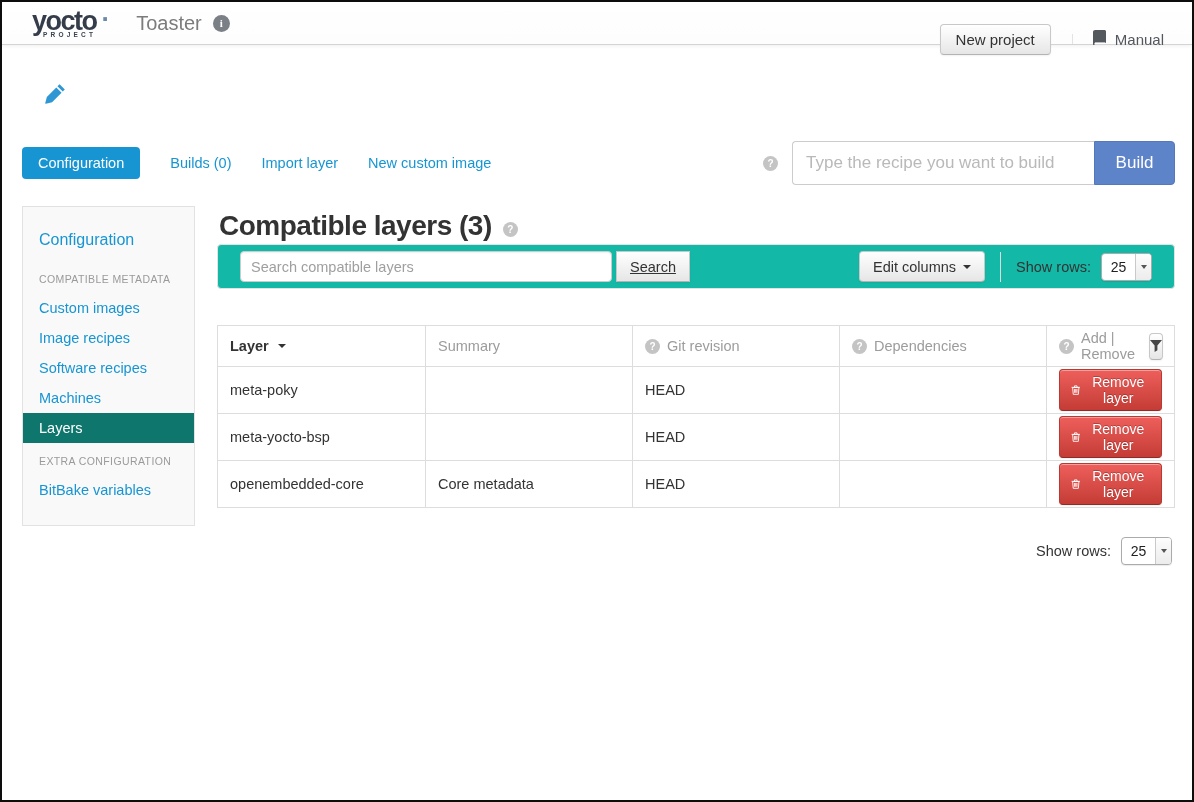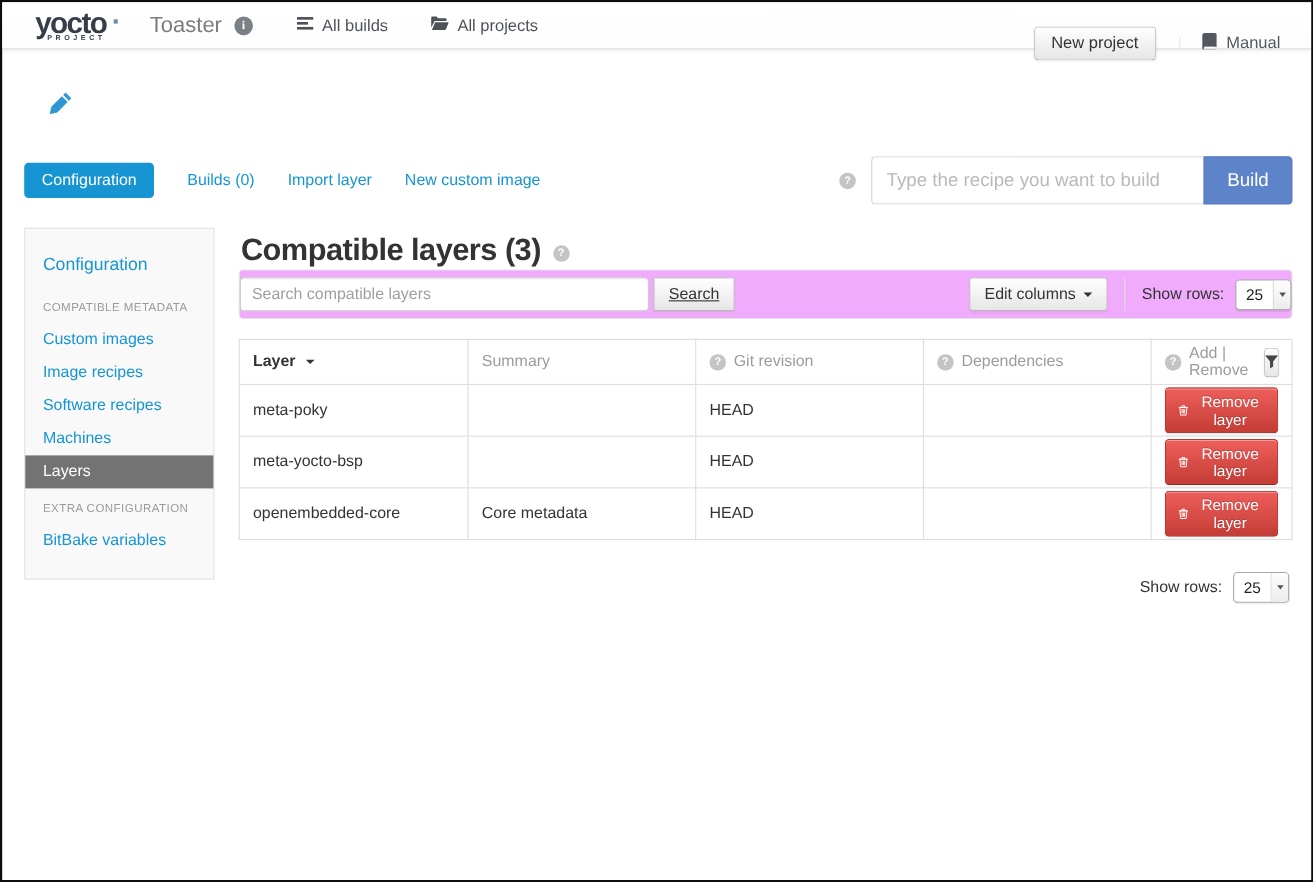--- a/index.html
+++ b/index.html
@@ -57,28 +57,28 @@
                  font-size:17px; padding:0 13px; color:#000000; outline:none; font-family:inherit; }
   .build-input::placeholder { color:#b9b9b9; }
   .btn-build { width:81px; height:44px; background:#5d83c8; border:1px solid #5577bd; border-radius:0 4px 4px 0;
                color:#fff; font-size:17px; cursor:pointer; }
   
   .content { display:flex; align-items:flex-start; margin-top:21px; }
   .sidebar { width:173px; flex:0 0 173px; background:#f9f9f9; border:1px solid #e2e2e2; padding:16px 0 20px; font-size:14.5px; }
   .side-title { color:#1795d3; font-size:16px; padding:8px 16px 12px; cursor:pointer; }
   .side-heading { color:#9a9a9a; font-size:10.5px; font-weight:normal; letter-spacing:.4px; padding:12px 16px 8px; }
   .side-link { color:#1795d3; padding:7px 16px; cursor:pointer; }
-  .side-link.active { background:#737373; color:#fff; }
+  .side-link.active { background:#0f766e; color:#fff; }
   .main { flex:1 1 auto; margin-left:22px; min-width:0; }
   .main-heading-row { display:flex; align-items:center; margin:4px 0 2px 2px; }
   .main-heading { font-size:28px; font-weight:bold; color:#333; margin:0; letter-spacing:-.5px; }
   .heading-help { margin-left:11px; margin-top:6px; }
   
-  .well { background:#f0abfc; border:1px solid #e3e3e3; border-radius:4px; height:45px;
-          display:flex; align-items:center; padding:0 0; margin-bottom:18px; }
+  .well { background:#14b8a6; border:1px solid #e3e3e3; border-radius:4px; height:45px;
+          display:flex; align-items:center; padding:0 22px; margin-bottom:36px; }
   .search-input { width:372px; height:31px; border:1px solid #ccc; border-radius:4px; padding:0 10px;
                   font-size:14.5px; color:#333; outline:none; font-family:inherit;
                   box-shadow:inset 0 1px 2px rgba(0,0,0,.06); }
   .search-input::placeholder { color:#9f9f9f; }
   .btn-search { height:31px; padding:0 13px; margin-left:4px; border-radius:0;text-decoration:underline; }
   .well-spacer { flex:1; }
   .btn-editcols { height:31px; padding:0 13px; gap:7px; }
   .caret-down { width:0; height:0; border-left:4px solid transparent; border-right:4px solid transparent;
                 border-top:4px solid #333; display:inline-block; }
   .well-divider { width:1px; height:30px; background:#dcdcdc; margin:0 15px; }
@@ -113,43 +113,20 @@
   <div class="navbar">
     <div class="brand">
       <div class="brand-text">
         <span class="brand-yocto">yocto</span>
         <span class="brand-project">PROJECT</span>
       </div>
       <span class="brand-dot">·</span>
     </div>
     <span class="app-title">Toaster</span>
     <span class="info-icon">i</span>
-    <div class="nav-links">
-      <a class="nav-link">
-        <span>
-          <svg width="15" height="15" viewBox="0 0 15 15">
-              <g fill="#4e5258">
-                <rect x="0" y="1.5" width="15" height="2.4"></rect>
-                <rect x="0" y="6" width="10" height="2.4"></rect>
-                <rect x="0" y="10.5" width="15" height="2.4"></rect>
-              </g>
-            </svg>
-        </span>
-        <span>All builds</span>
-      </a>
-      <a class="nav-link">
-        <span>
-          <svg width="17" height="14" viewBox="0 0 17 14">
-              <path fill="#4e5258" d="M1 2.2C1 1.5 1.5 1 2.2 1h3.6l1.6 1.7h6.4c.7 0 1.2.5 1.2 1.2v1.3H4.2L1 11V2.2z"></path>
-              <path fill="#4e5258" d="M4.6 6.2H17l-2.6 6.3c-.2.4-.6.7-1.1.7H1.6l3-7z"></path>
-            </svg>
-        </span>
-        <span>All projects</span>
-      </a>
-    </div>
     <div class="navbar-right">
       <button class="btn btn-newproject" style="align-self:center;">New project</button>
       <div class="nav-divider"></div>
       <a class="manual-link">
         <span>
           <svg width="15" height="15" viewBox="0 0 15 15">
               <path fill="#53575e" d="M3.2 0h9.3C13.3 0 14 .7 14 1.5v10.7c0 .4-.3.8-.8.8H3.4c-.6 0-1.1.4-1.1 1s.5 1 1.1 1h9.8c.5 0 .8.2.8.5s-.3.5-.8.5H3.2C1.9 16 1 15.1 1 13.9V2.1C1 .9 2 0 3.2 0z"></path>
               <rect x="2.9" y="12.4" width="10.2" height="1.3" fill="#fff"></rect>
             </svg>
         </span>

